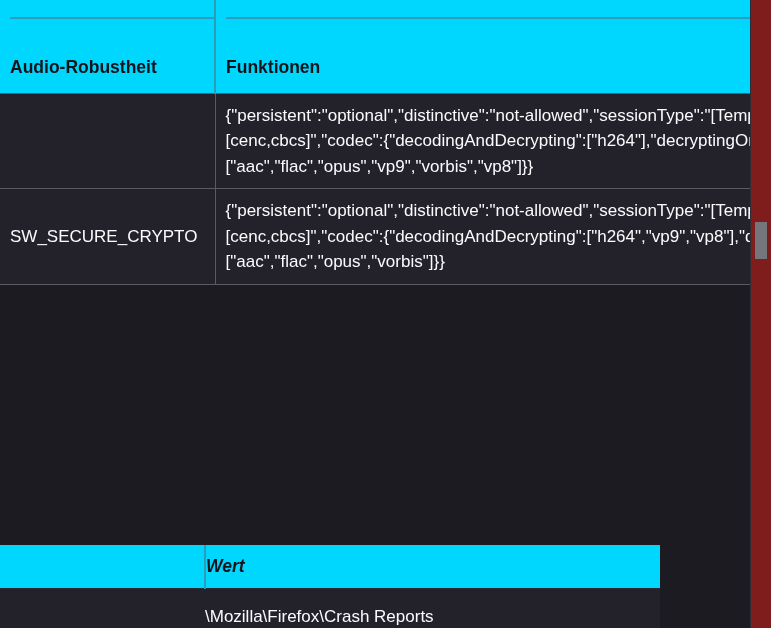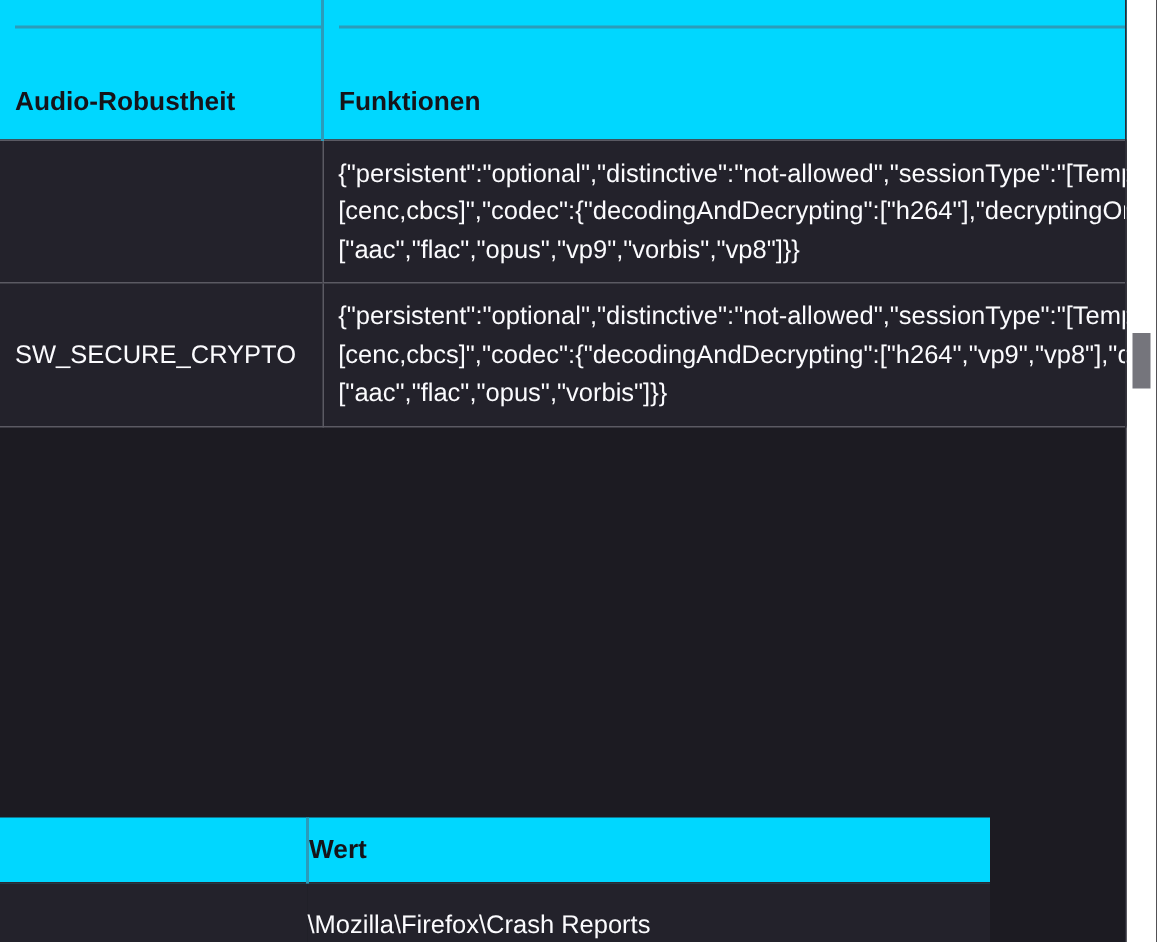--- a/index.html
+++ b/index.html
@@ -11,21 +11,21 @@
     overflow: hidden;
   }
   body {
     font-family: "Liberation Sans", sans-serif;
     -webkit-font-smoothing: antialiased;
   }
   .page {
     position: relative;
     width: 771px;
     height: 628px;
-    background: #ffffff;
+    background: #7f1d1d;
     overflow: hidden;
   }
 
   
   .content-viewport {
     position: absolute;
     left: 0;
     top: 0;
     width: 751px;
     height: 628px;
@@ -105,20 +105,21 @@
     height: 43px;
     line-height: 43px;
     padding: 0;
     text-align: center;
     border-right: 2px solid #2b9cba;
     box-sizing: border-box;
   }
   .paths-table thead th:last-child {
     border-right: none;
     text-align: left;
+    font-style: italic;
   }
   .paths-table tbody td {
     color: #fbfbfe;
     font-size: 17px;
     line-height: 24px;
     padding: 16px 0 6px 0;
     background: #23222b;
     border-top: 1.5px solid #2b2a33;
     white-space: nowrap;
     box-sizing: border-box;

